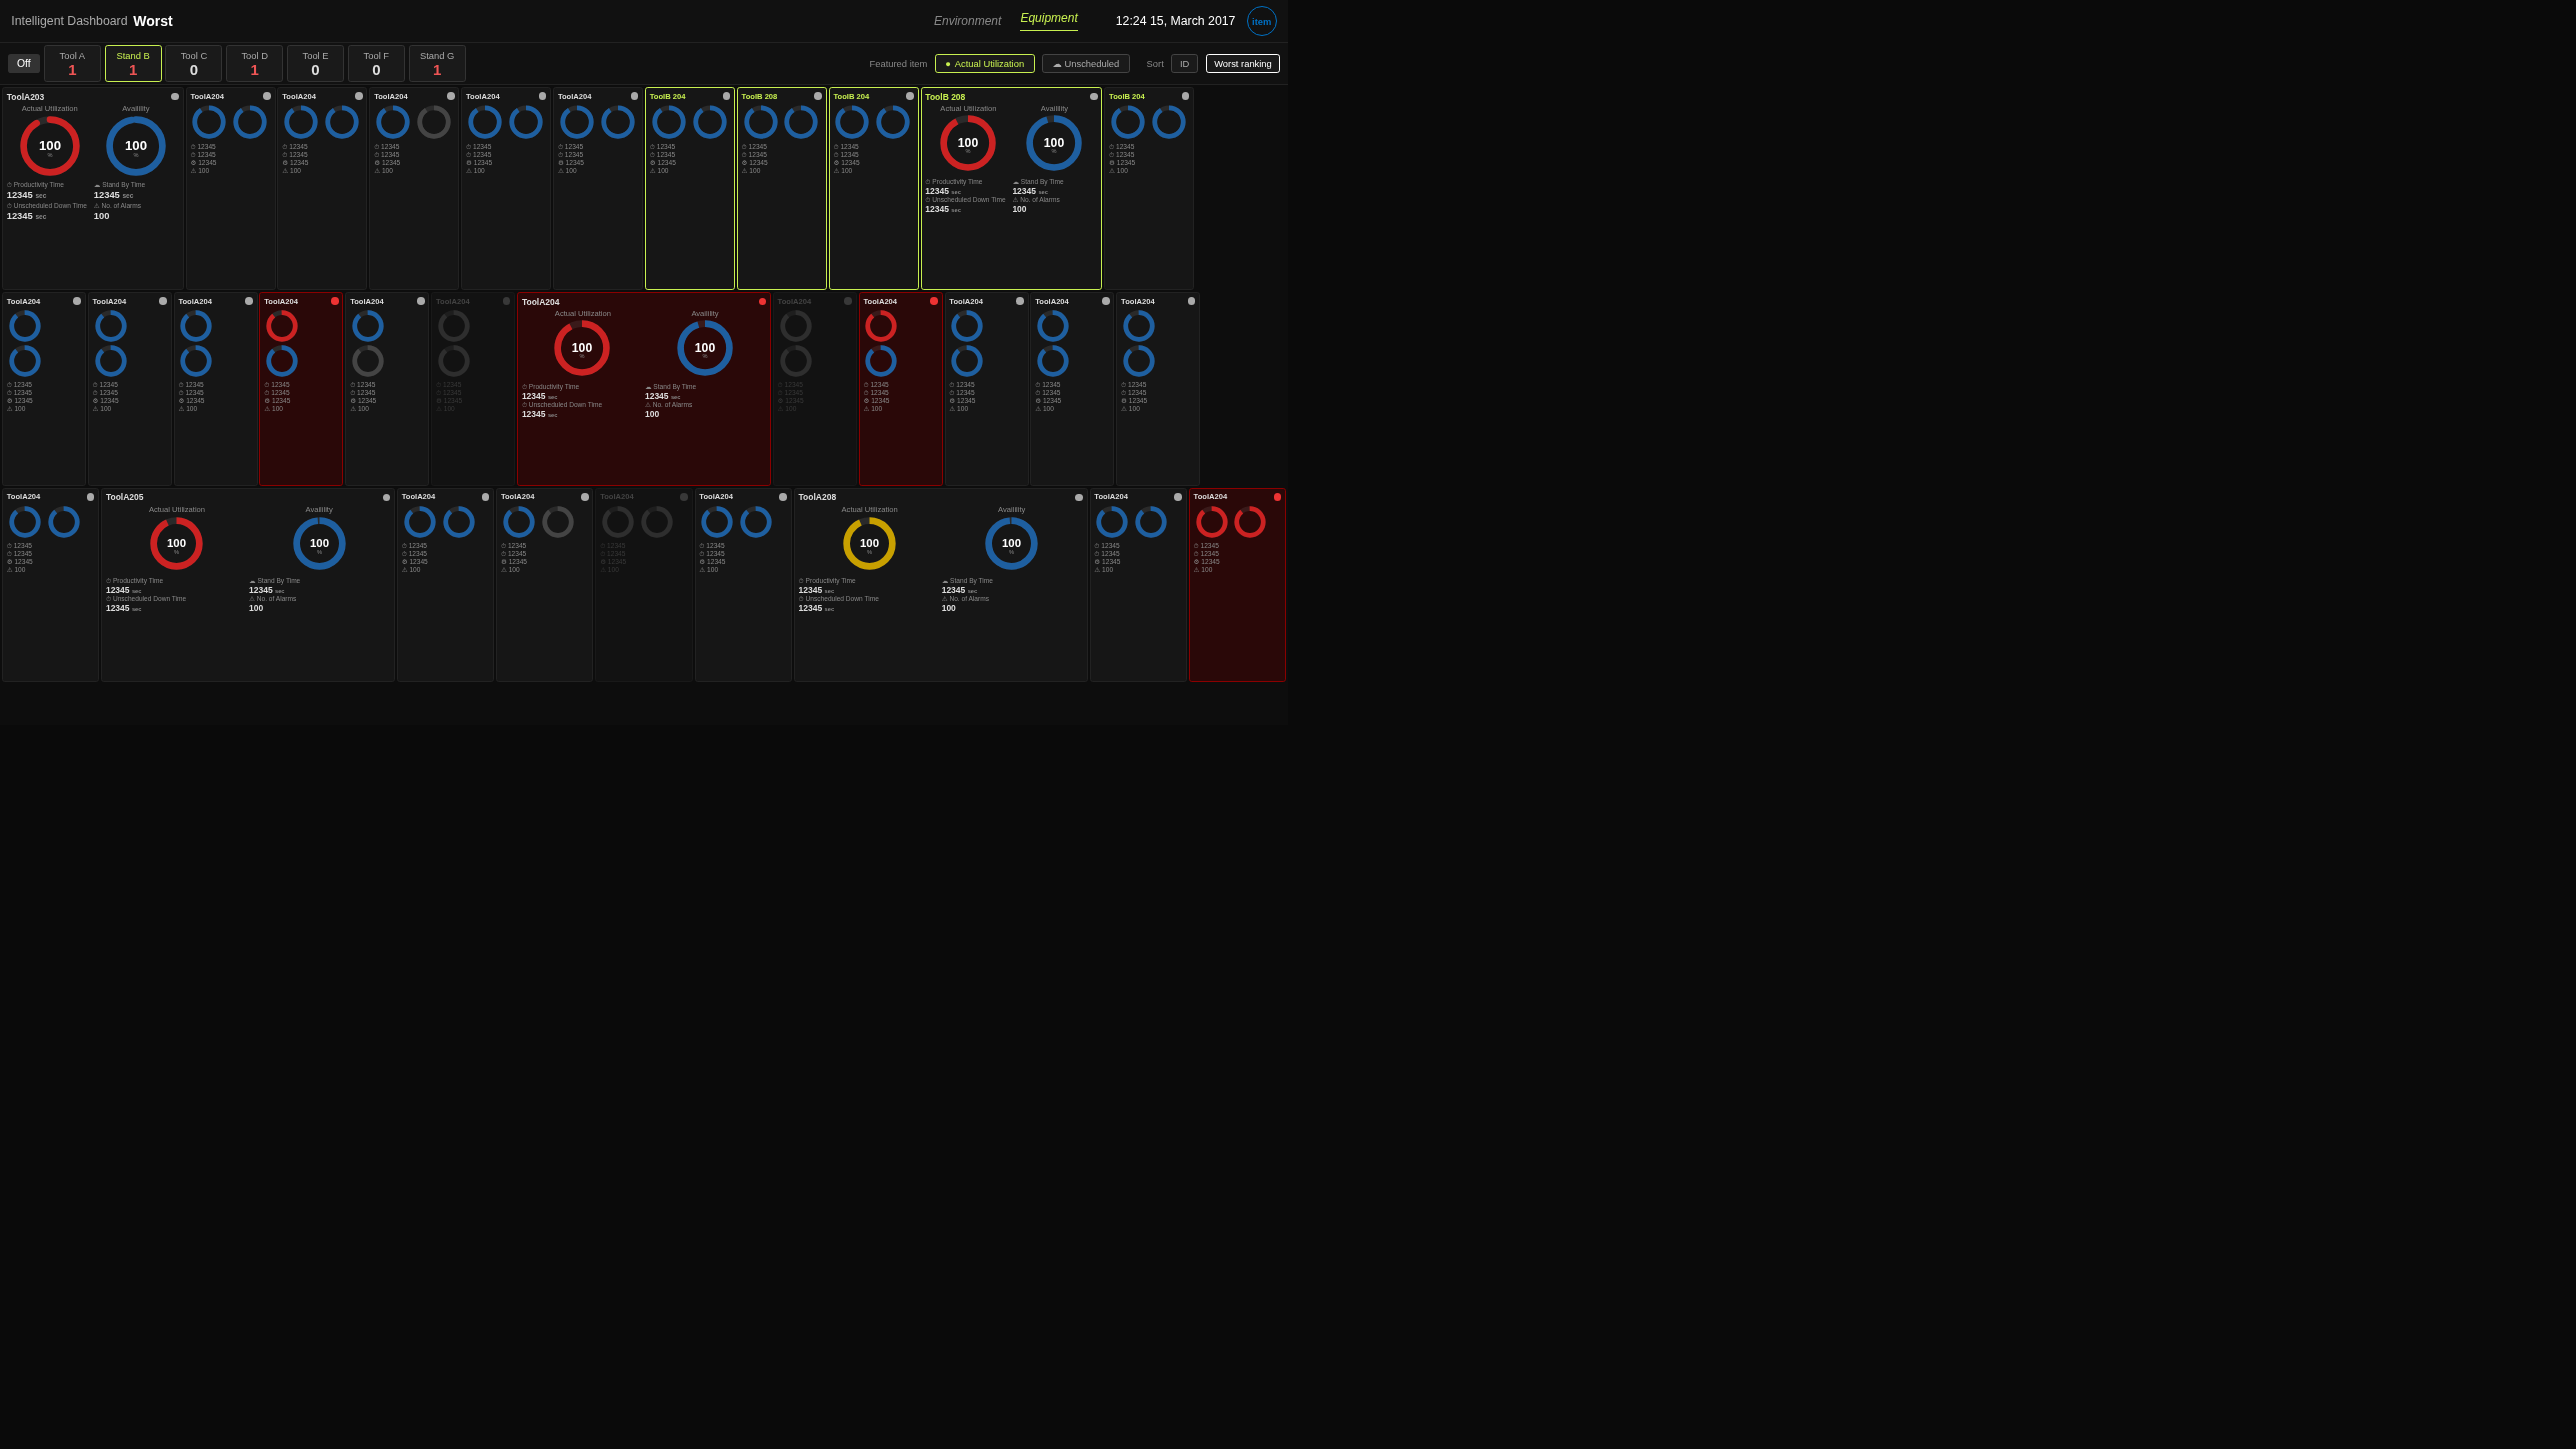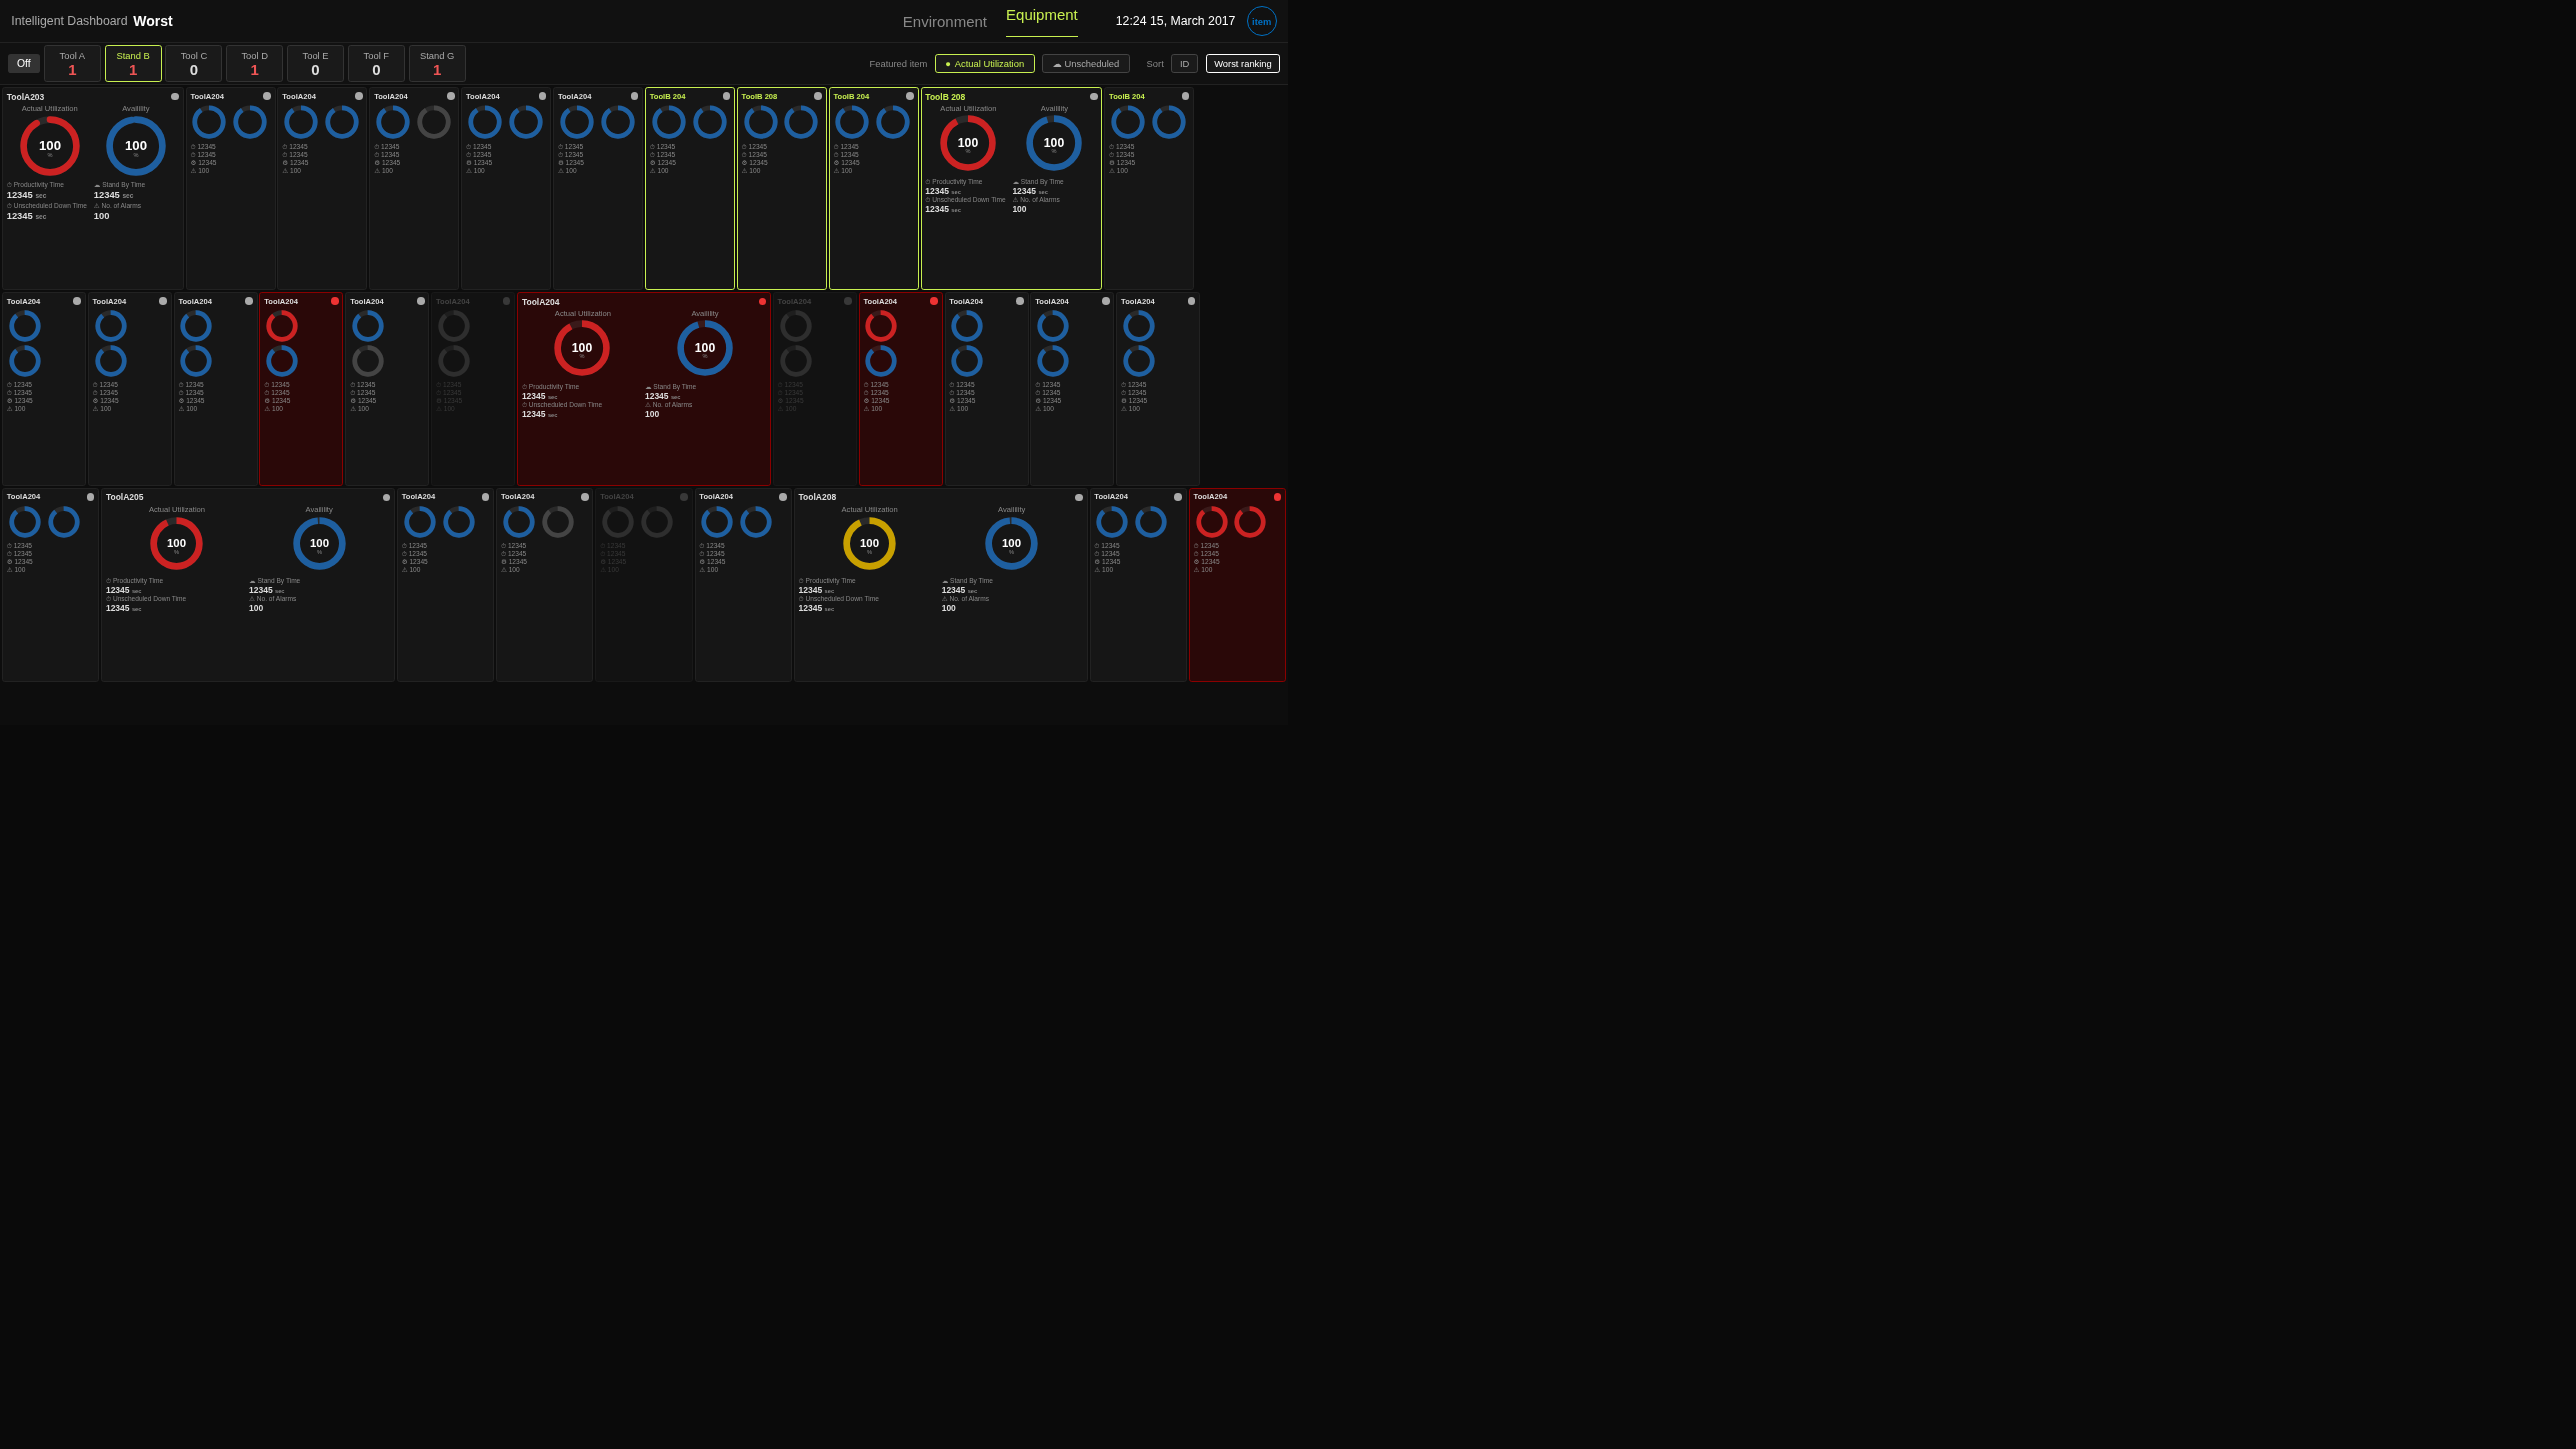--- a/index.html
+++ b/index.html
@@ -18,22 +18,22 @@
       background: #111;
       height: 43px;
       display: flex;
       align-items: center;
       padding: 0 11.3px;
       border-bottom: 0.9px solid #222;
     }
     .header-title { color: #aaa; font-size: 12.3px; margin-right: 5.7px; }
     .header-location { color: #fff; font-size: 14px; font-weight: bold; }
     .header-nav { margin-left: auto; display: flex; align-items: center; gap: 19px; }
-    .nav-item { color: #888; font-size: 15px; cursor: pointer; }
-    .nav-item.active { color: #c8f050; border-bottom: 1.9px solid #c8f050; padding-bottom: 13px; }
+    .nav-item { color: #888; font-size: 12px; cursor: pointer; font-style: italic; }
+    .nav-item.active { color: #c8f050; border-bottom: 1.9px solid #c8f050; padding-bottom: 5px; }
     .header-time { color: #fff; font-size: 12.3px; margin-left: 38px; }
     .intel-logo {
       width: 30px; height: 30px; border-radius: 50%;
       border: 1.9px solid #0071c5; display: flex; align-items: center; justify-content: center;
       color: #0071c5; font-size: 9.4px; font-weight: bold; margin-left: 11.3px;
     }
 
     
     .tool-tabs {
       background: #111;

